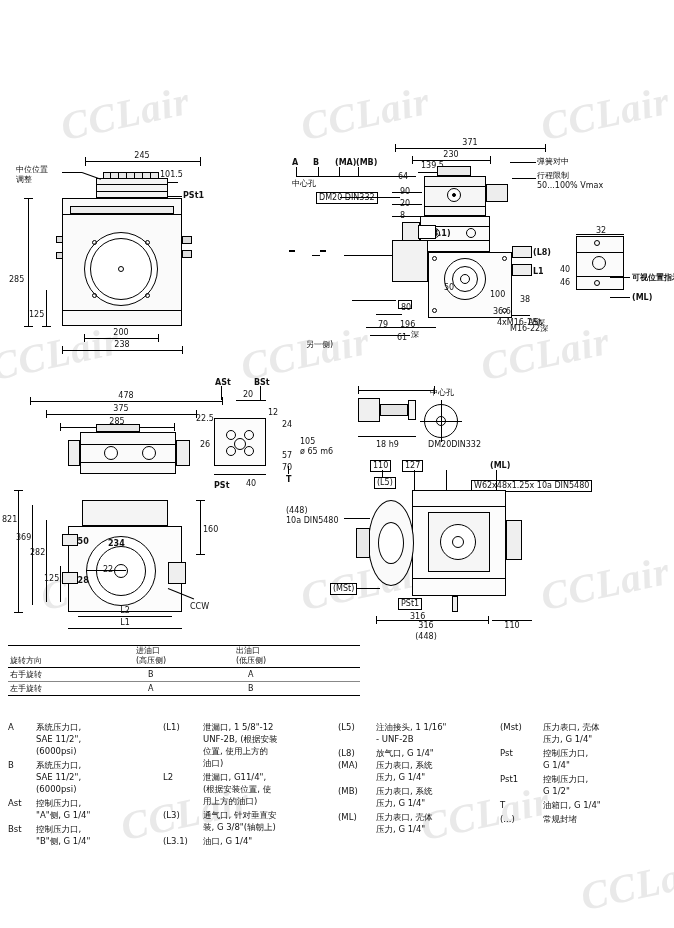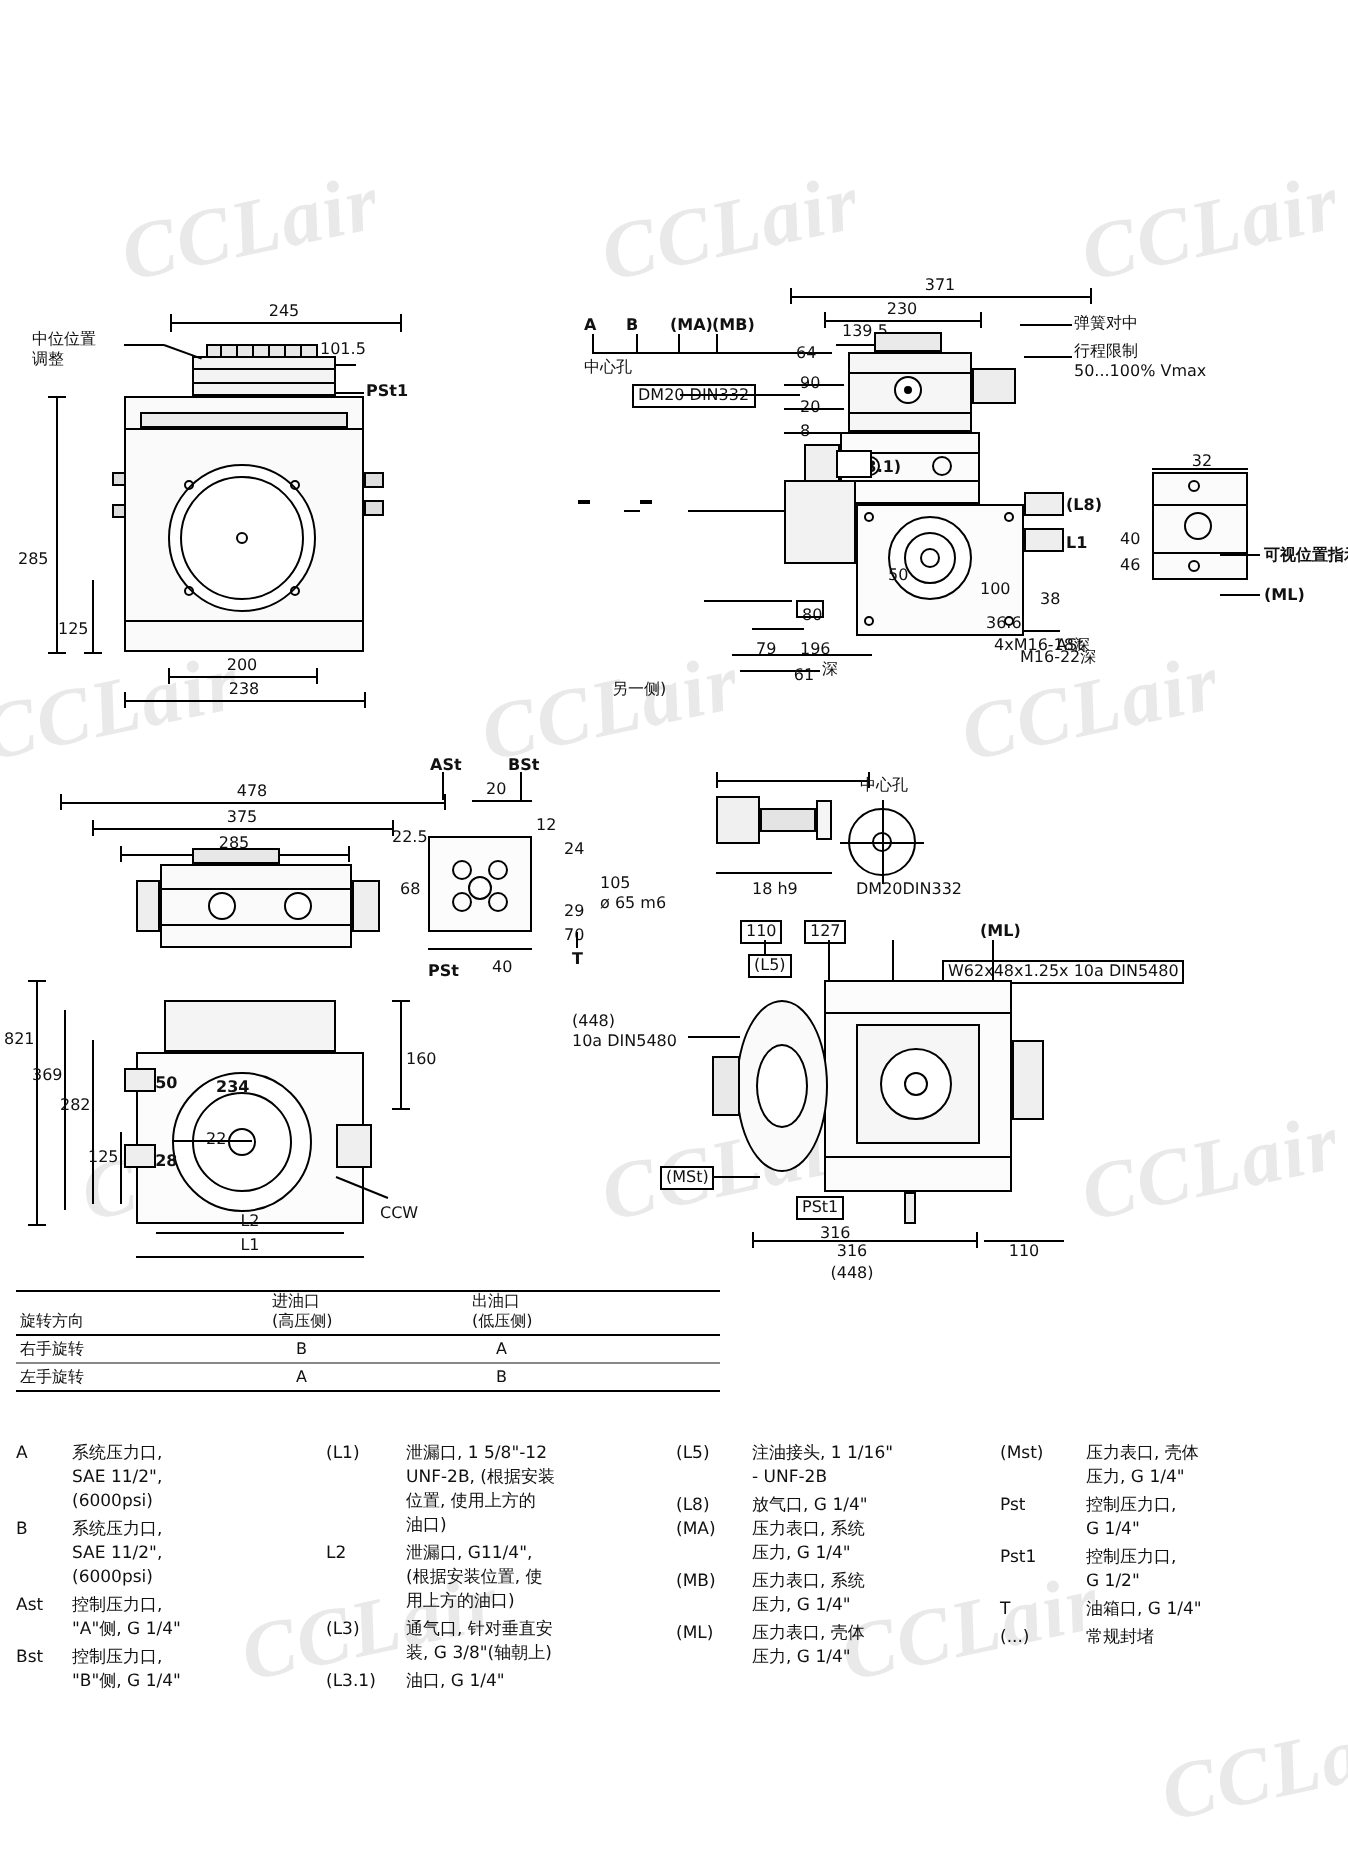--- a/index.html
+++ b/index.html
@@ -309,24 +309,24 @@
     <div class="circ" style="left:226px; top:430px; width:10px; height:10px;"></div>
     <div class="circ" style="left:244px; top:430px; width:10px; height:10px;"></div>
     <div class="circ" style="left:226px; top:446px; width:10px; height:10px;"></div>
     <div class="circ" style="left:244px; top:446px; width:10px; height:10px;"></div>
     <div class="circ" style="left:234px; top:438px; width:12px; height:12px; background:#fff;"></div>
 
     <div class="lbl" style="left:243px; top:390px;">20</div>
     <div class="ln hl" style="left:236px; top:400px; width:30px;"></div>
     <div class="lbl" style="left:268px; top:408px;">12</div>
     <div class="lbl" style="left:282px; top:420px;">24</div>
-    <div class="lbl" style="left:282px; top:451px;">29</div>
+    <div class="lbl" style="left:282px; top:451px;">57</div>
     <div class="lbl" style="left:282px; top:463px;">70</div>
     <div class="lbl" style="left:196px; top:414px;">22.5</div>
-    <div class="lbl" style="left:200px; top:440px;">68</div>
+    <div class="lbl" style="left:200px; top:440px;">26</div>
     <div class="lbl" style="left:246px; top:479px;">40</div>
     <div class="ln hl" style="left:214px; top:474px; width:52px;"></div>
     <div class="lbl b" style="left:214px; top:481px;">PSt</div>
     <div class="lbl b" style="left:286px; top:475px;">T</div>
     <div class="ln vl" style="left:288px; top:466px; height:8px;"></div>
 
     <div class="lbl" style="left:300px; top:437px;">105</div>
     <div class="lbl" style="left:300px; top:447px;">ø 65 m6</div>
 
     <div class="lbl c" style="left:380px; top:379px; width:40px;margin-top:28px;">117</div>

